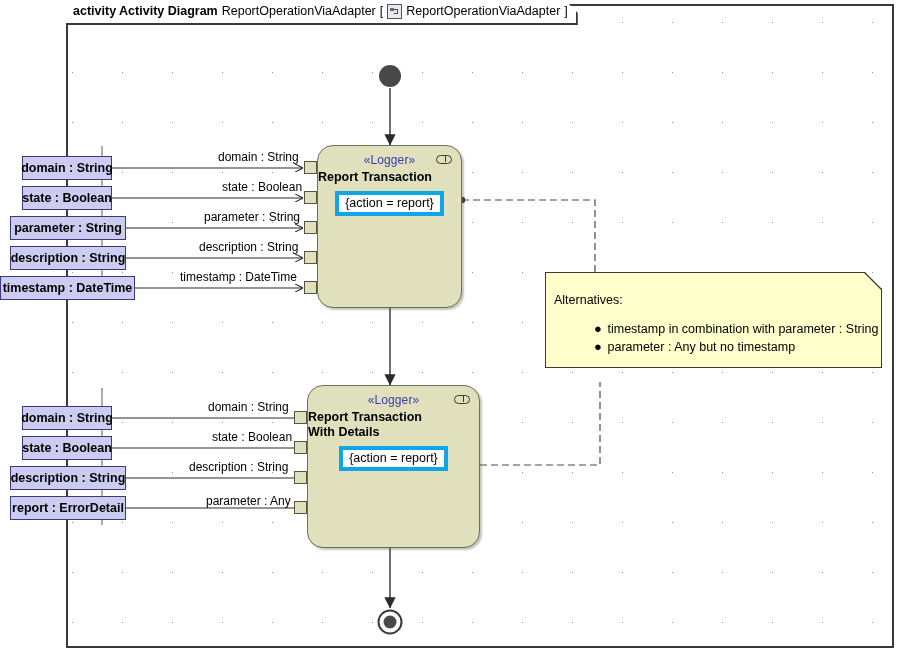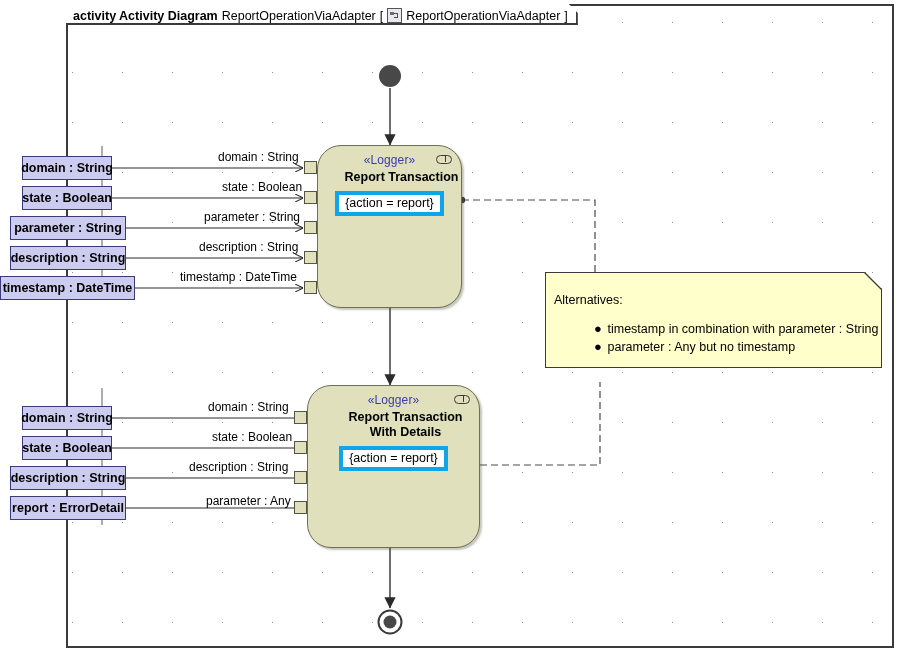--- a/index.html
+++ b/index.html
@@ -27,21 +27,21 @@
     background-size: 50px 50px, 10px 10px;
     background-position: 4px 16px, 4px 16px;
   }
 
   
   #frame-title {
     position: absolute;
     left: 66px; top: 4px;
     height: 21px;
     padding: 0 8px 0 7px;
-    display: flex; align-items: flex-end; gap: 4px;
+    display: flex; align-items: flex-start; gap: 4px;
     background: #ffffff;
     border: 2px solid #3a3a3a;
     border-top: none; border-left: none;
     box-sizing: border-box;
     font-size: 12.5px;
     color: #000;
     white-space: nowrap;
     -webkit-clip-path: polygon(0 0, calc(100% - 9px) 0, 100% 9px, 100% 100%, 0 100%);
     clip-path: polygon(0 0, calc(100% - 9px) 0, 100% 9px, 100% 100%, 0 100%);
     z-index: 6;
@@ -77,40 +77,38 @@
     width: 900px; height: 654px;
     pointer-events: none;
     z-index: 2;
   }
 
   
   .activity {
     position: absolute;
     background: #e0e0bc;
     border: 1.6px solid #6f6f55;
-    border-radius: 24px;
+    border-radius: 16px;
     box-sizing: border-box;
     box-shadow: 2px 2px 2px rgba(90,90,70,0.35);
     z-index: 4;
   }
   .act-stereotype {
     text-align: center;
     color: #3b3bb0;
     font-size: 12px;
     margin-top: 7px;
     letter-spacing: 0.1px;
   }
   .act-name {
-    text-align: center;
     color: #000;
     font-weight: bold;
     font-size: 12.5px;
     margin-top: 3px;
     line-height: 15px;
-    padding-left: 24px;
   }
   .act-constraint {
     display: block;
     margin: 6px auto 0 auto;
     width: fit-content;
     padding: 1px 6px 2px 6px;
     background: #ffffff;
     border: 4px solid #0ea5e9;
     font-size: 12.5px;
     color: #000;

